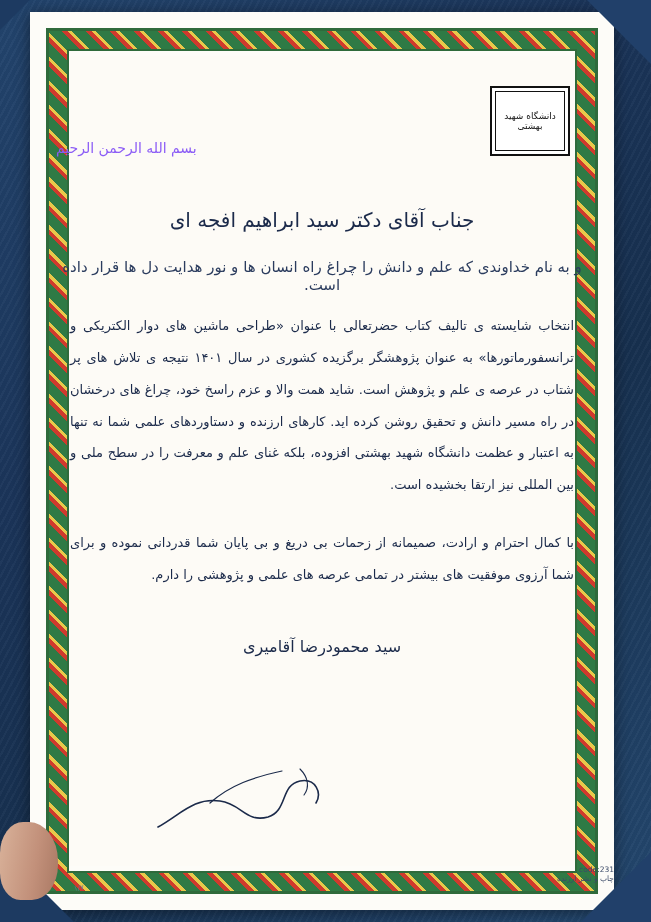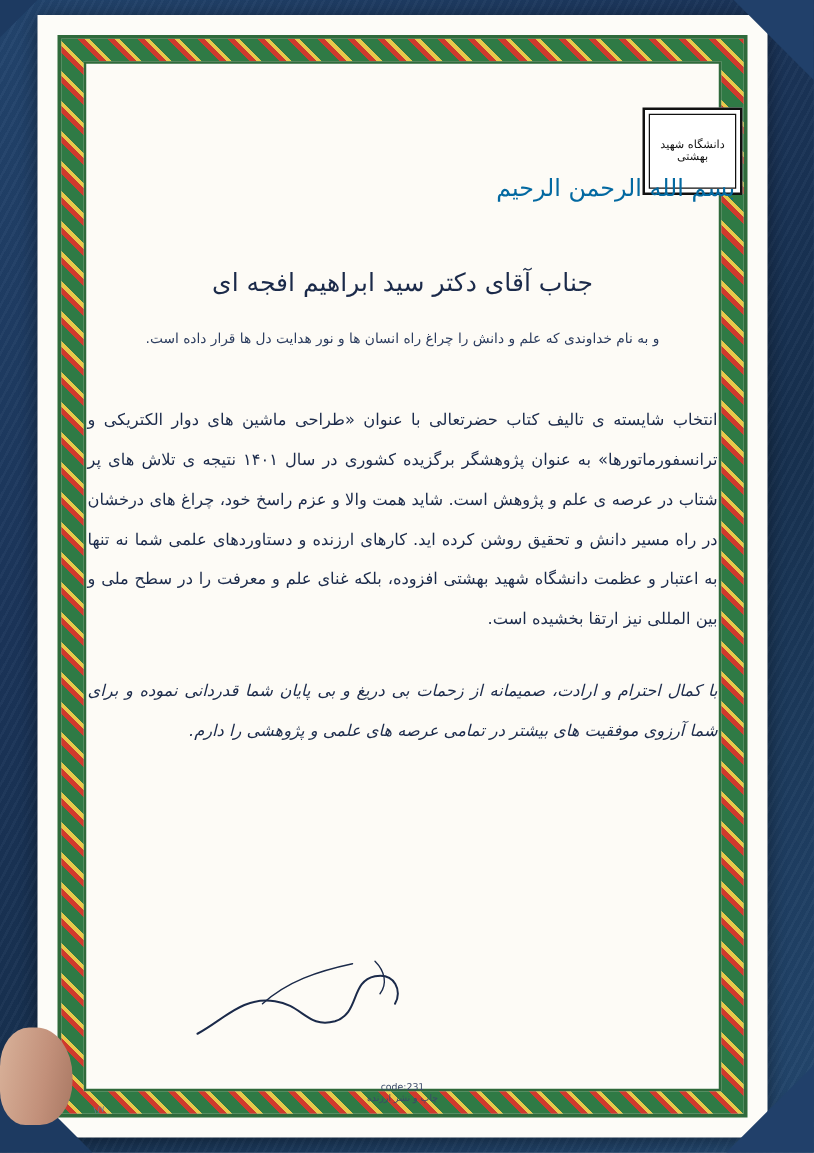--- a/index.html
+++ b/index.html
@@ -136,21 +136,21 @@
     color: #e7c9d6;
     opacity: .55;
     font-family: "DejaVu Sans", sans-serif;
     letter-spacing: -10px;
   }
 
   
   #logo {
     position: absolute;
     top: 74px;
-    left: 484px;
+    left: 460px;
     width: 76px;
     height: 66px;
     border: 2px solid #111;
     background: #fff;
     display: flex;
     align-items: center;
     justify-content: center;
     z-index: 8;
   }
   #logo-inner {
@@ -173,50 +173,49 @@
     inset: 0;
     z-index: 9;
     padding: 0 26px;
     box-sizing: border-box;
     color: #1b2a4a;
     direction: rtl;
     text-align: right;
   }
   .basmala {
     margin-top: 128px;
-    text-align: right;
-    font-size: 19px;
-    color: #0369a1;
+    text-align: left;
+    font-size: 14px;
+    color: #8b5cf6;
     font-family: "DejaVu Sans", sans-serif;
     letter-spacing: 1px;
   }
   .salutation {
     margin-top: 52px;
     text-align: center;
     font-size: 20px;
     color: #1b2a4a;
   }
   .epigraph {
     margin-top: 26px;
     text-align: center;
-    font-size: 11px;
+    font-size: 15px;
     color: #2b3c5e;
   }
   .body-par {
-    margin-top: 44px;
+    margin-top: 16px;
     font-size: 13px;
     line-height: 2.45;
     text-align: justify;
     text-align-last: right;
     color: #1b2a4a;
     padding: 0 14px;
   }
   .body-par.second {
     margin-top: 26px;
-    font-style: italic;
   }
   .signer-name {
     margin-top: 46px;
     text-align: center;
     font-size: 16px;
     color: #1b2a4a;
   }
   .signer-title {
     margin-top: 46px;
     text-align: center;
@@ -231,21 +230,21 @@
     width: 190px;
     height: 86px;
     z-index: 10;
     pointer-events: none;
   }
   
   #code-line {
     position: absolute;
     bottom: 26px;
     left: 0; right: 0;
-    text-align: center;
+    text-align: right;
     font-size: 7.5px;
     color: #3b4a68;
     z-index: 10;
     font-family: "DejaVu Sans", sans-serif;
     line-height: 1.3;
   }
   #corner-stamp {
     position: absolute;
     bottom: 18px;
     left: 44px;
@@ -284,20 +283,21 @@
     <div class="basmala">بسم الله الرحمن الرحيم</div>
 
     <div class="salutation">جناب آقای دکتر سید ابراهیم افجه ای</div>
 
     <div class="epigraph">و به نام خداوندی که علم و دانش را چراغ راه انسان ها و نور هدایت دل ها قرار داده است.</div>
 
     <div class="body-par">انتخاب شایسته ی تالیف کتاب حضرتعالی با عنوان «طراحی ماشین های دوار الکتریکی و ترانسفورماتورها» به عنوان پژوهشگر برگزیده کشوری در سال ۱۴۰۱ نتیجه ی تلاش های پر شتاب در عرصه ی علم و پژوهش است. شاید همت والا و عزم راسخ خود، چراغ های درخشان در راه مسیر دانش و تحقیق روشن کرده اید. کارهای ارزنده و دستاوردهای علمی شما نه تنها به اعتبار و عظمت دانشگاه شهید بهشتی افزوده، بلکه غنای علم و معرفت را در سطح ملی و بین المللی نیز ارتقا بخشیده است.</div>
 
     <div class="body-par second">با کمال احترام و ارادت، صمیمانه از زحمات بی دریغ و بی پایان شما قدردانی نموده و برای شما آرزوی موفقیت های بیشتر در تمامی عرصه های علمی و پژوهشی را دارم.</div>
 
+    <div class="signer-name">سید محمودرضا آقامیری</div>
 
   </div>
 
   <svg id="signature" viewBox="0 0 190 86">
     <path d="M8 70 C 30 58, 44 40, 70 44 C 92 47, 96 66, 118 60 C 138 54, 130 28, 150 24 C 166 21, 172 36, 166 46" fill="none" stroke="#1b2a4a" stroke-width="1.6" stroke-linecap="round"></path>
     <path d="M60 46 C 80 28, 104 20, 132 14" fill="none" stroke="#1b2a4a" stroke-width="1.2" stroke-linecap="round"></path>
     <path d="M150 12 C 158 20, 160 30, 154 38" fill="none" stroke="#1b2a4a" stroke-width="1.1" stroke-linecap="round"></path>
   </svg>
 
   <div id="code-line">

